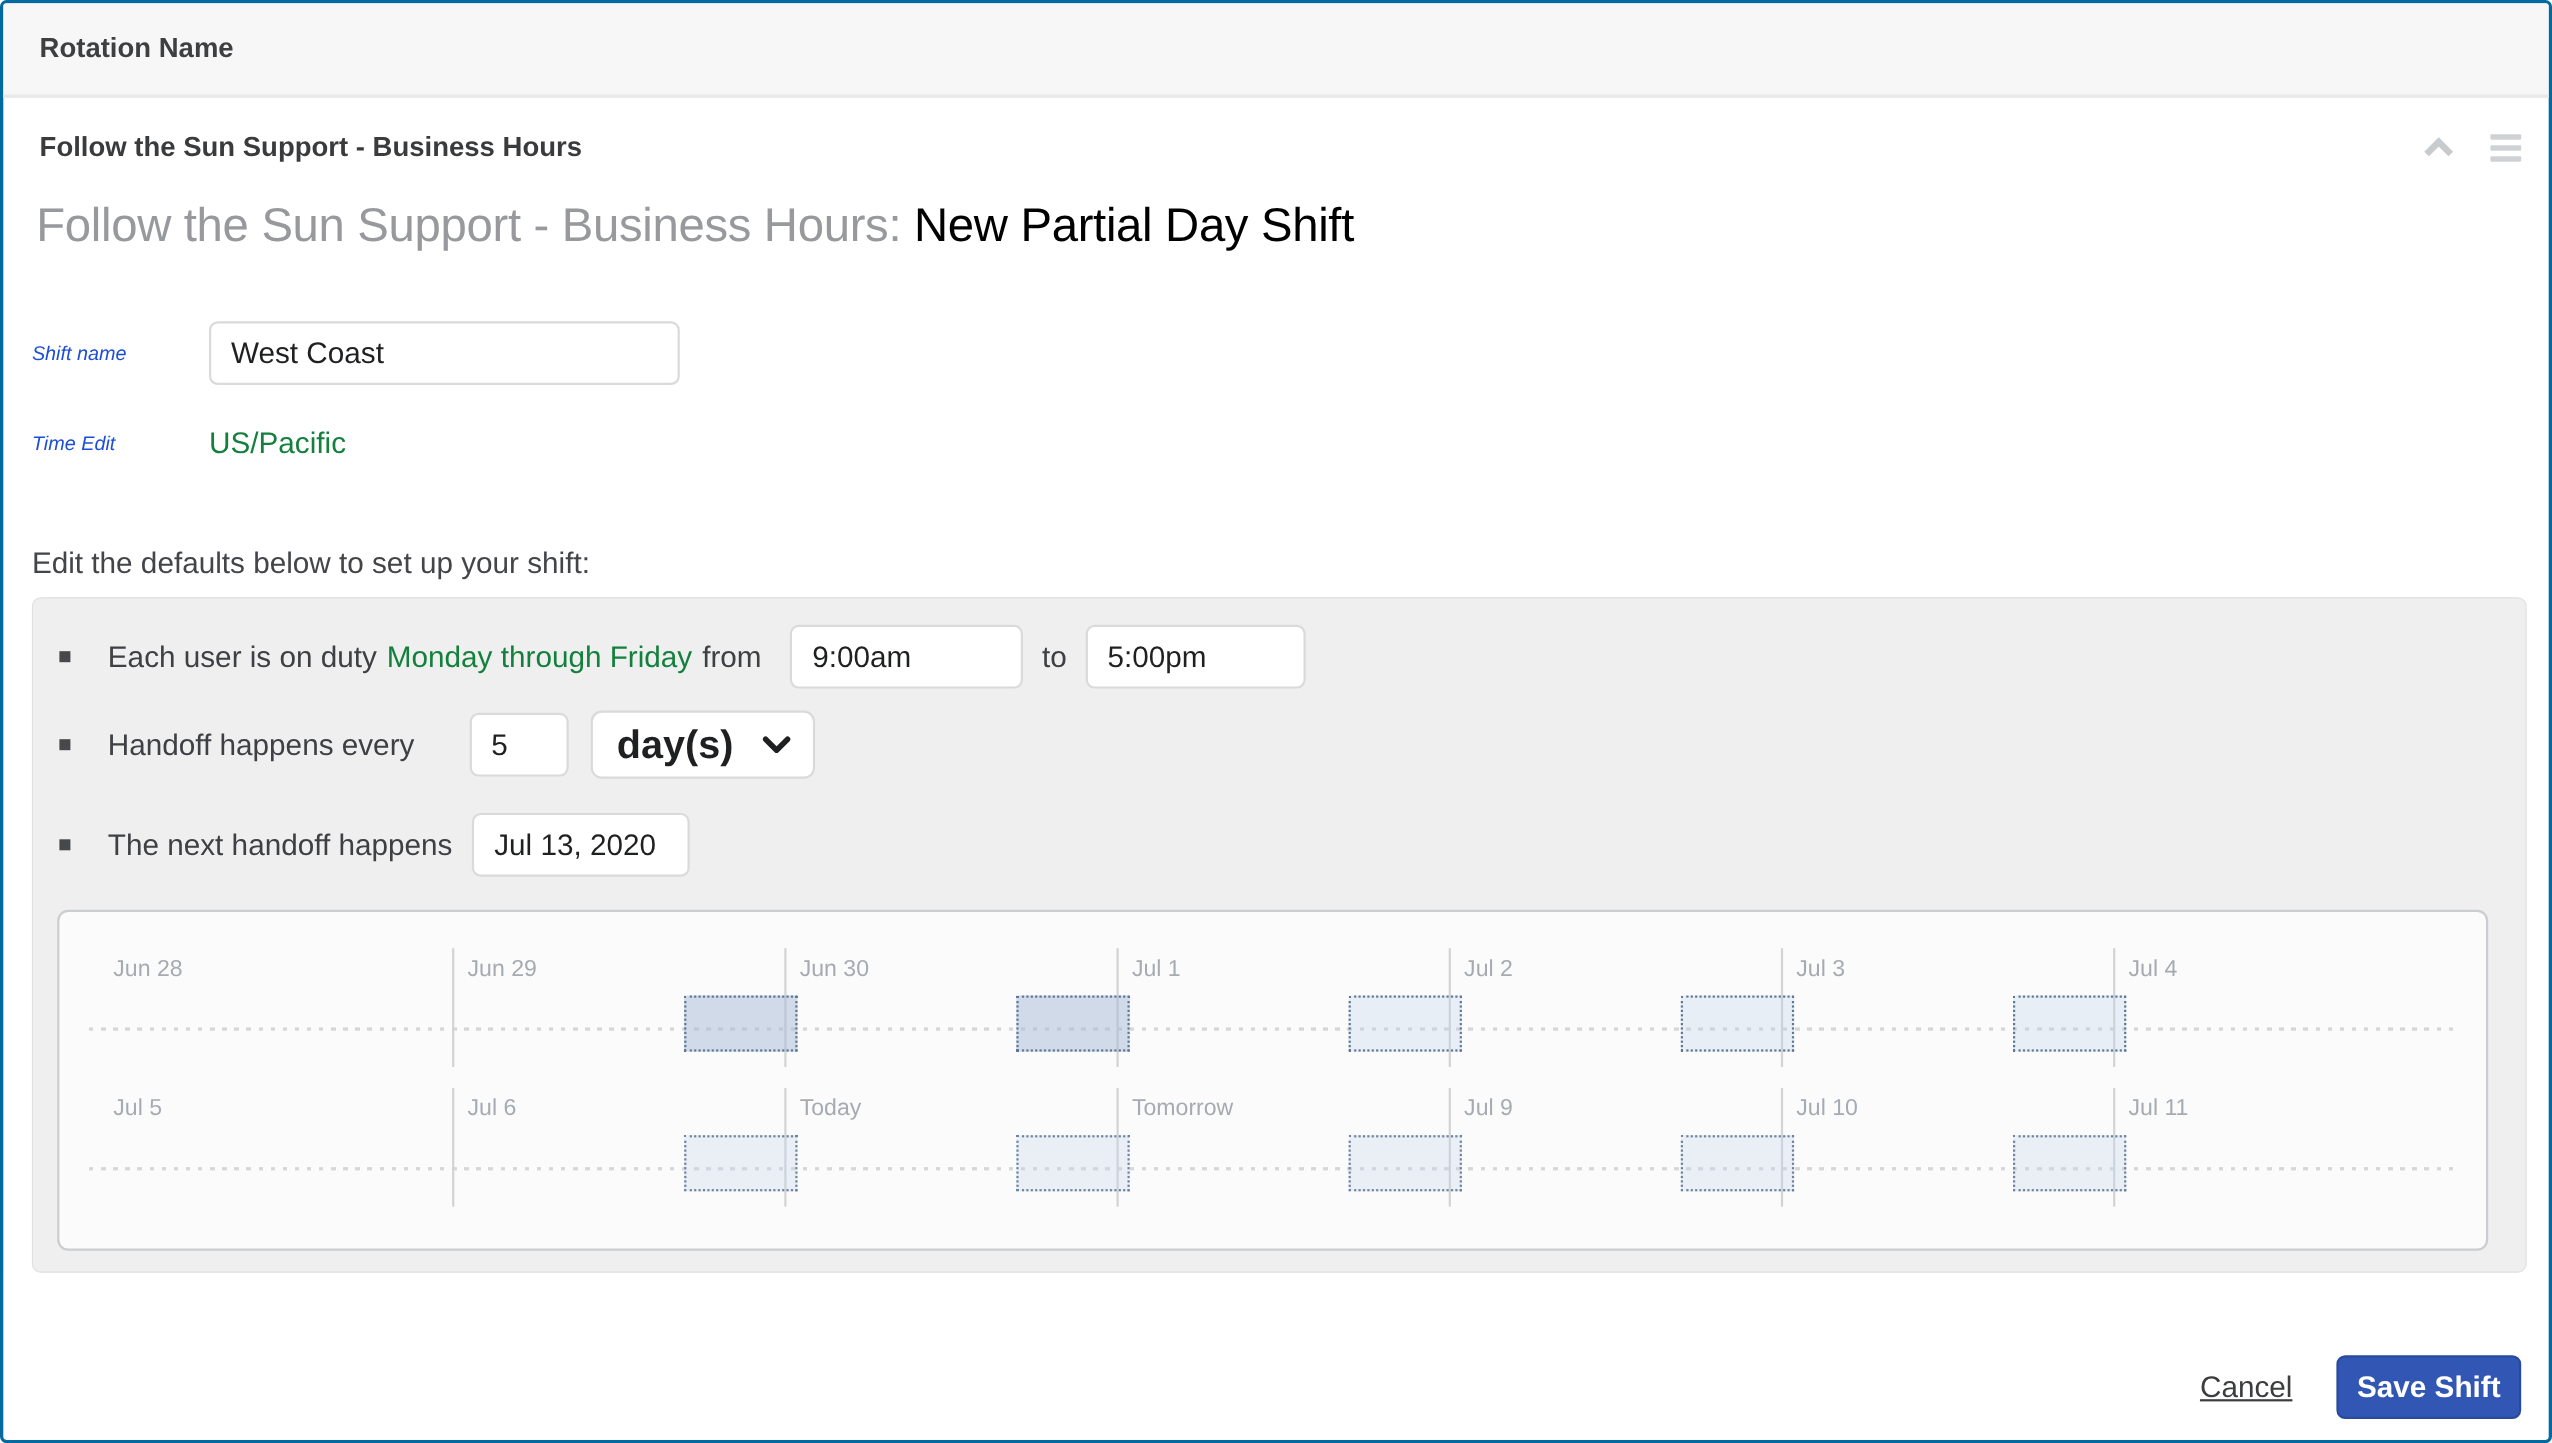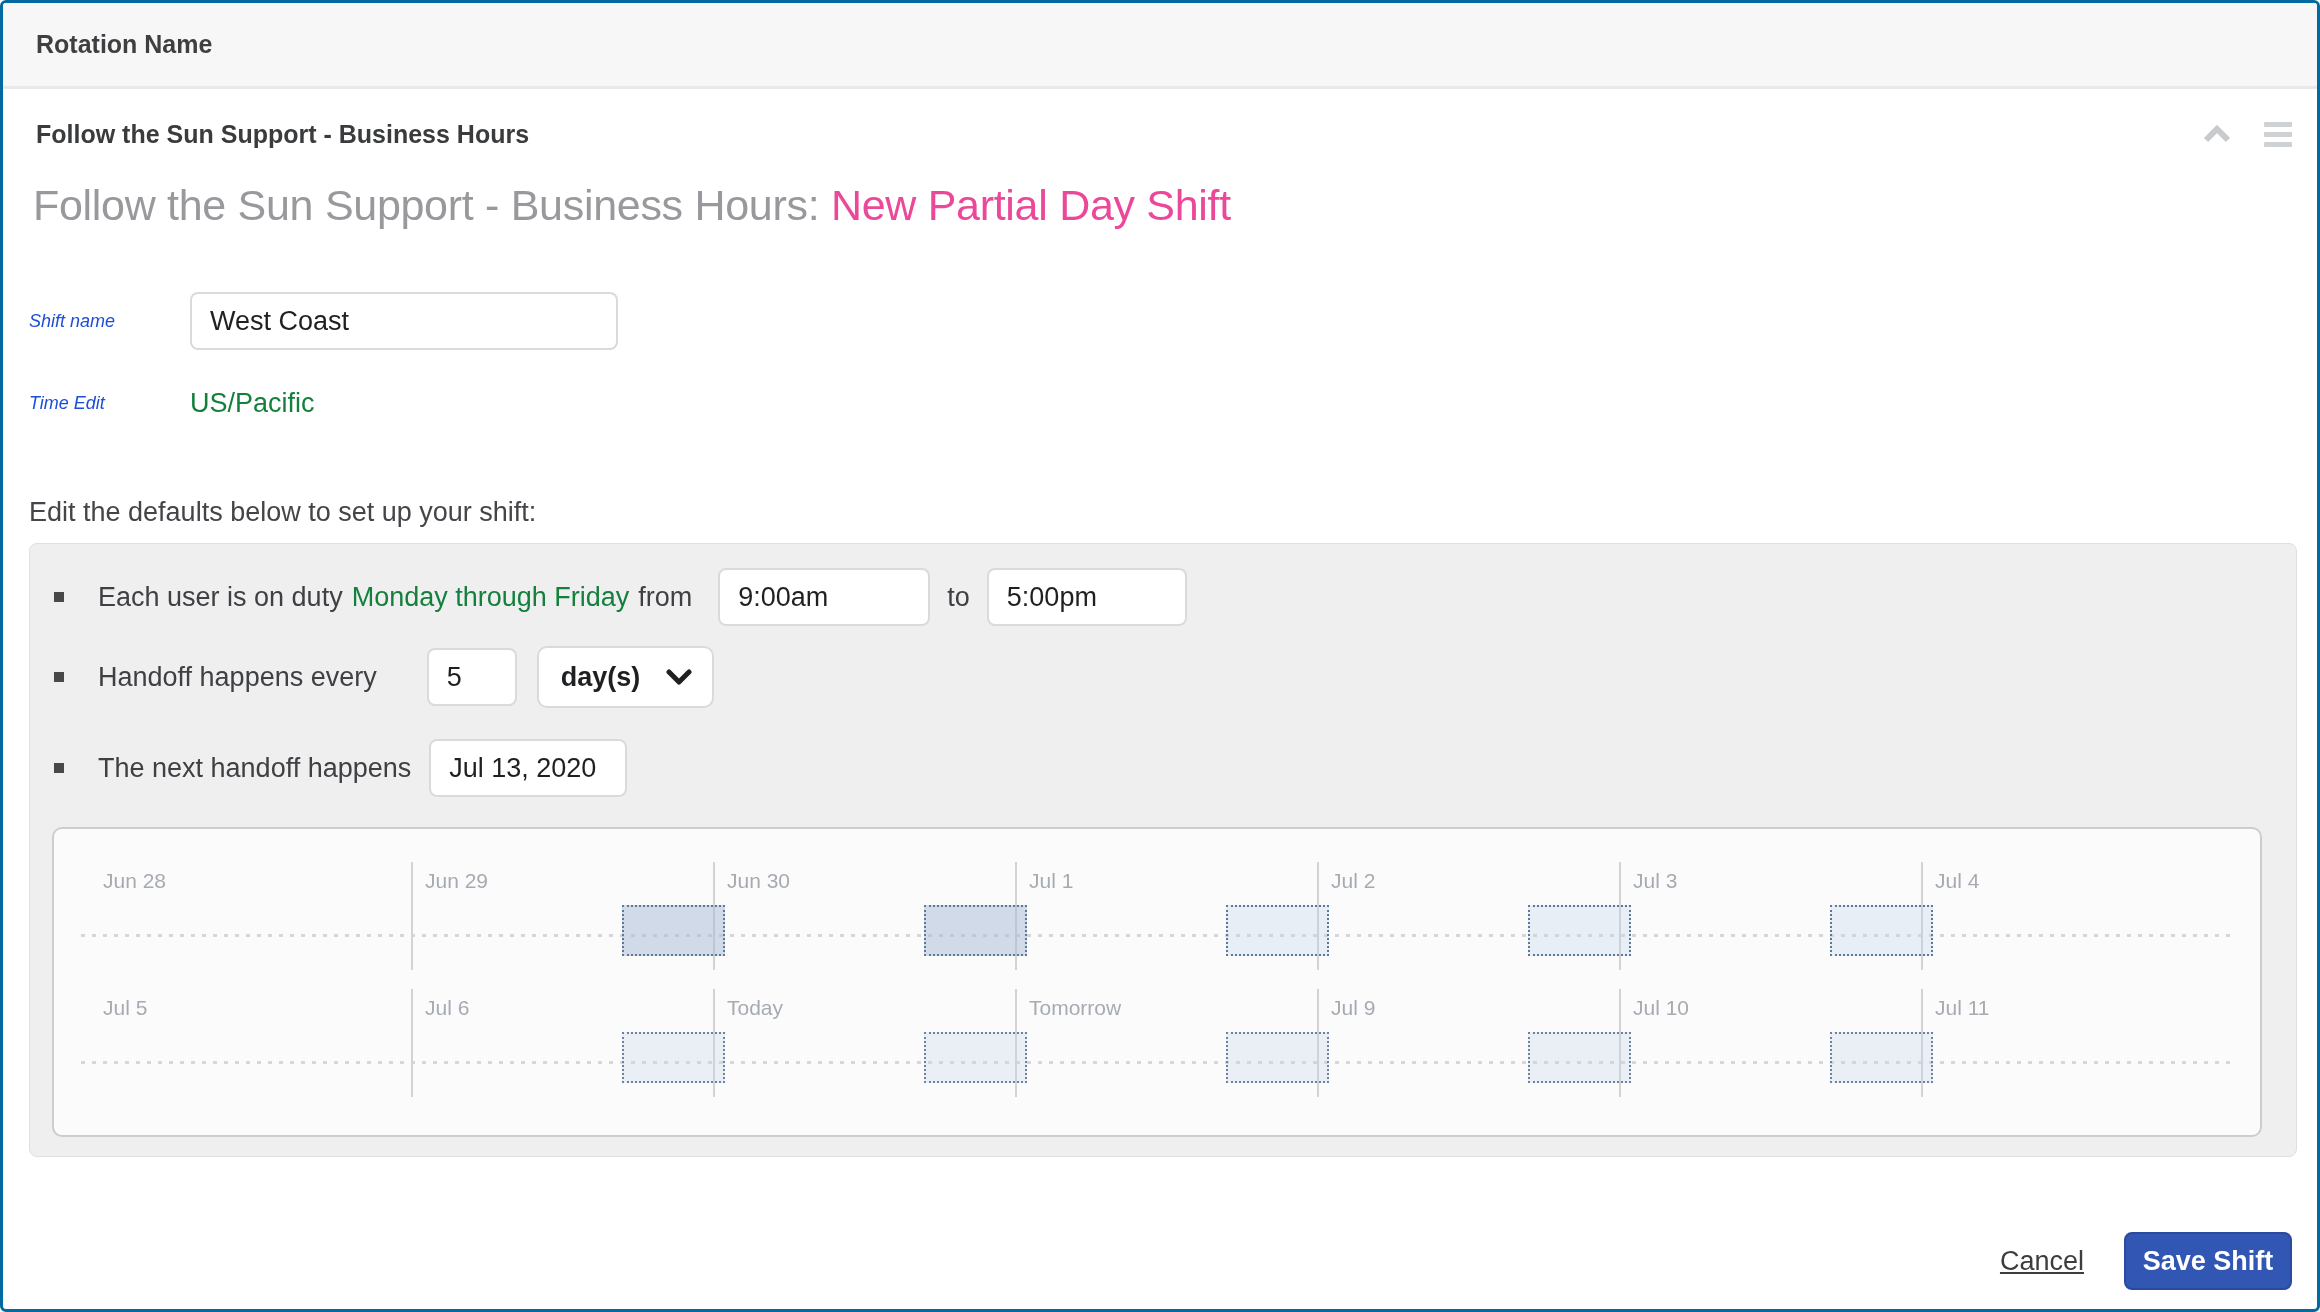--- a/index.html
+++ b/index.html
@@ -35,21 +35,21 @@
   .icon-btn { display:flex; align-items:center; justify-content:center; cursor:pointer; }
   .burger { display:flex; flex-direction:column; gap:5px; }
   .burger span { display:block; width:28px; height:5px; background:#cfd2d5; border-radius:1px; }
 
   
   .big-title {
     position:absolute; left:30px; top:178px;
     font-size:43px; letter-spacing:-0.3px;
   }
   .big-title .muted { color:#97999c; font-weight:400; }
-  .big-title .strong { color:#ec4899; font-weight:500; }
+  .big-title .strong { color:#000000; font-weight:500; }
 
   
   .form-row {
     position:absolute; left:26px; height:58px;
     display:flex; align-items:center;
   }
   .form-label { width:161px; font-size:18px; color:#1d4ed8;font-style:italic; }
   .text-input {
     height:58px; background:#fff;
     border:2px solid #d9dadc; border-radius:8px;
@@ -77,21 +77,21 @@
   }
   .rule-text { font-size:27px; color:#3e4043; }
   .rule-row .link { margin:0 9px; font-size:27px; }
 
   
   .select-box {
     height:62px; background:#fff;
     border:2px solid #d9dadc; border-radius:10px;
     display:flex; align-items:center; gap:26px;
     padding:0 20px 0 22px;
-    font-size:27px; font-weight:600; color:#1f2022;
+    font-size:36px; font-weight:600; color:#1f2022;
     cursor:pointer;
   }
 
   
   .timeline-panel {
     position:absolute; left:22px; top:283px; width:2210px; height:310px;
     background:#fbfbfc;
     border:2px solid #cccdd0;
     border-radius:10px;
     overflow:hidden;

